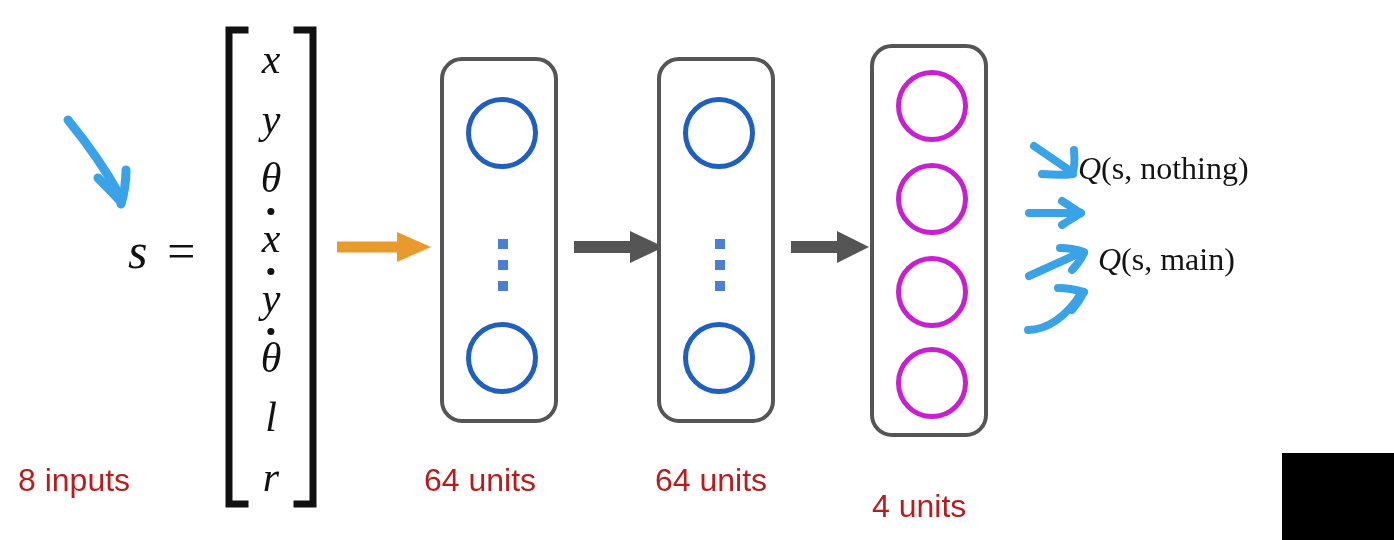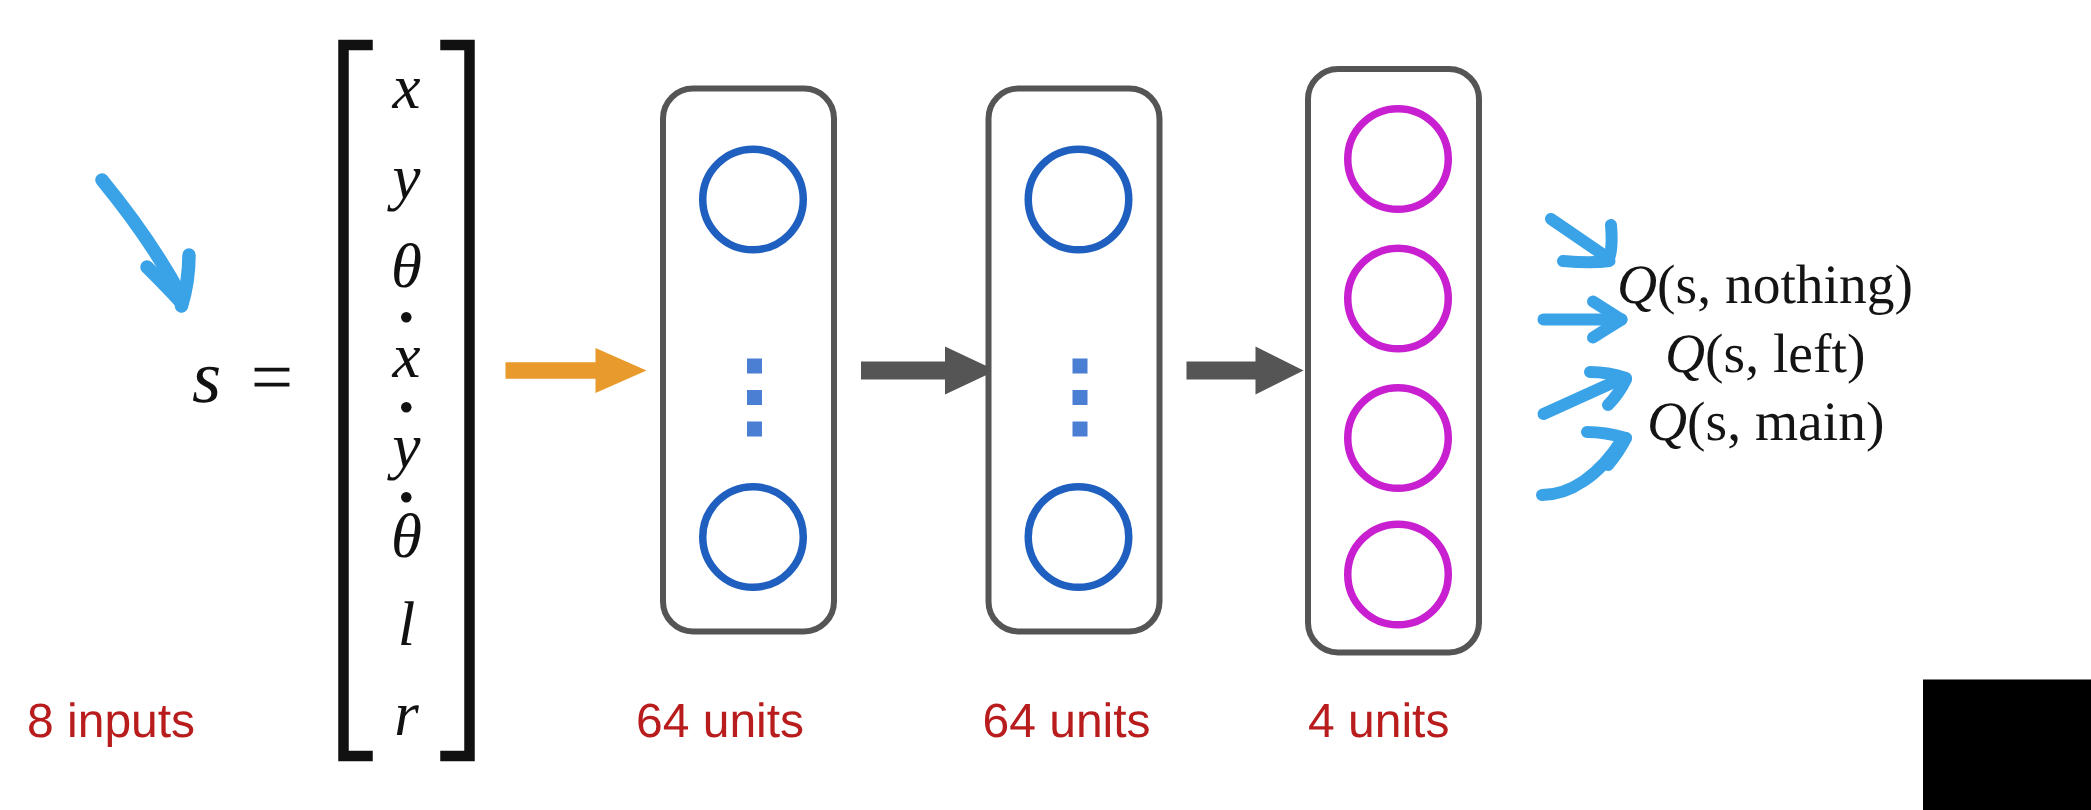--- a/index.html
+++ b/index.html
@@ -114,24 +114,23 @@
     white-space: nowrap;
   }
   #inputs-label {
     left: 18px;
     top: 462px;
   }
 
   
   .q-label {
     font-family: "Liberation Serif", serif;
-    font-size: 37px;
+    font-size: 32px;
     color: #141414;
     white-space: nowrap;
-    margin-top: 19px;
   }
   .q-label .it { font-style: italic; }
 
   
   #black-patch {
     left: 1282px;
     top: 453px;
     width: 112px;
     height: 87px;
     background: #000000;
@@ -209,21 +208,21 @@
     <path d="M 2 19 L 52 19" fill="none" stroke="#555555" stroke-width="12" stroke-linecap="butt"></path>
     <path d="M 48 3 L 80 19 L 48 35 Z" fill="#555555"></path>
   </svg>
 
   <div class="abs layer-box" style="left:870px; top:44px; width:118px; height:393px;">
     <div class="unit-circle unit-pink" style="left:22px; top:22px; width:72px; height:72px;"></div>
     <div class="unit-circle unit-pink" style="left:22px; top:115px; width:72px; height:72px;"></div>
     <div class="unit-circle unit-pink" style="left:22px; top:208px; width:72px; height:72px;"></div>
     <div class="unit-circle unit-pink" style="left:22px; top:299px; width:72px; height:72px;"></div>
   </div>
-  <div class="abs unit-label" style="left:872px; top:462px;">4 units</div>
+  <div class="abs unit-label" style="left:872px; top:488px;">4 units</div>
 
   <svg class="abs" style="left:1030px; top:142px;" width="56" height="42" viewBox="0 0 56 42">
     <path d="M 4 4 L 42 30" fill="none" stroke="#3aa3e8" stroke-width="8" stroke-linecap="round"></path>
     <path d="M 44 8 C 45 20 44 28 42 32" fill="none" stroke="#3aa3e8" stroke-width="8" stroke-linecap="round"></path>
     <path d="M 12 32 C 24 33 36 33 43 32" fill="none" stroke="#3aa3e8" stroke-width="8" stroke-linecap="round"></path>
   </svg>
 
   <svg class="abs" style="left:1026px; top:196px;" width="62" height="34" viewBox="0 0 62 34">
     <path d="M 3 17 L 48 17" fill="none" stroke="#3aa3e8" stroke-width="8" stroke-linecap="round"></path>
     <path d="M 36 5 C 44 10 50 14 55 17" fill="none" stroke="#3aa3e8" stroke-width="8" stroke-linecap="round"></path>
@@ -238,22 +237,19 @@
 
   <svg class="abs" style="left:1024px; top:284px;" width="72" height="52" viewBox="0 0 72 52">
     <path d="M 4 46 C 22 46 42 34 58 8" fill="none" stroke="#3aa3e8" stroke-width="8" stroke-linecap="round"></path>
     <path d="M 34 4 C 45 4 53 6 60 8" fill="none" stroke="#3aa3e8" stroke-width="8" stroke-linecap="round"></path>
     <path d="M 48 26 C 54 19 58 12 60 8" fill="none" stroke="#3aa3e8" stroke-width="8" stroke-linecap="round"></path>
   </svg>
 
   <div class="abs q-label" style="left:1078px; top:150px;">
     <span class="it">Q</span><span>(s, nothing)</span>
   </div>
-  <div class="abs q-label" style="left:1110px; top:196px;">
-    <span class="it">Q</span><span>(s, left)</span>
-  </div>
   <div class="abs q-label" style="left:1098px; top:241px;text-align:right;">
     <span class="it">Q</span><span>(s, main)</span>
   </div>
 
   <div class="abs" id="black-patch"></div>
 
 </div>
 
 </body></html>

